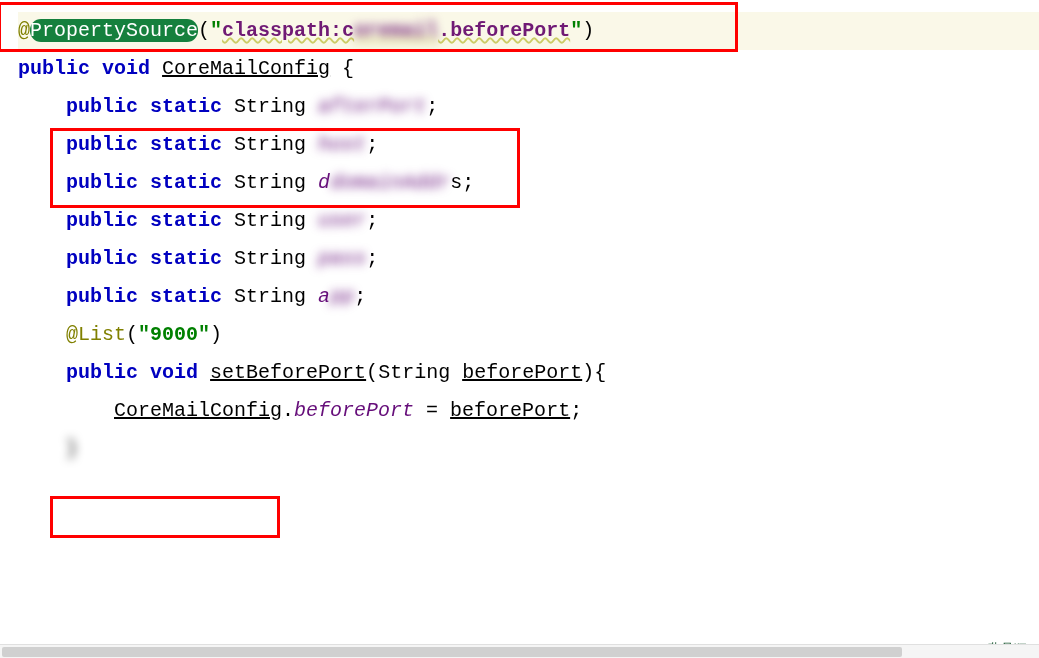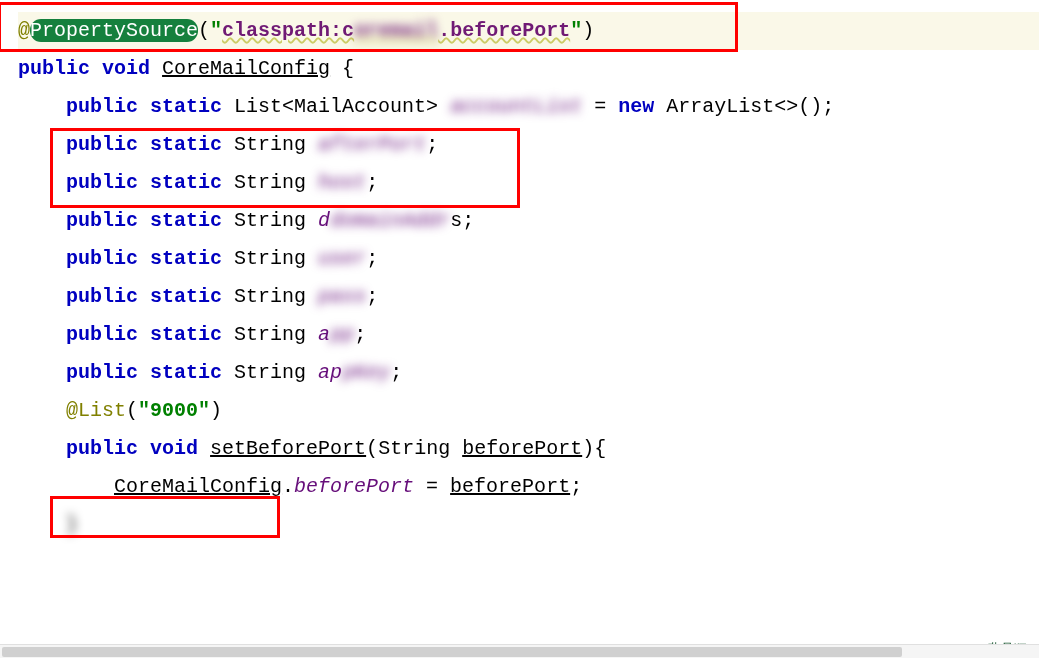--- a/index.html
+++ b/index.html
@@ -69,37 +69,35 @@
   </style>
 </head>
 <body>
 
 <div class="code-container">
 
   <div class="line annotation-line"><span class="annotation-at">@</span><span class="annotation-name">PropertySource</span><span class="punct">(</span><span class="string">"</span><span class="string-underline">classpath:c</span><span class="string-underline blurred">oremail</span><span class="string-underline">.beforePort</span><span class="string">"</span><span class="punct">)</span></div>
 
   <div class="line"><span class="kw">public</span> <span class="kw">void</span> <span class="identifier">CoreMailConfig</span> <span class="punct">{</span></div>
 
-  <div class="line">    <span class="kw">public</span> <span class="kw">static</span> <span class="type">List&lt;MailAccount&gt;</span> <span class="italic-id blurred">accountList</span> <span class="punct">=</span> <span class="kw">new</span> <span class="type">ArrayList&lt;&gt;()</span><span class="punct">;</span></div>
 
 
   <div class="line">    <span class="kw">public</span> <span class="kw">static</span> <span class="type">String</span> <span class="italic-id blurred">afterPort</span><span class="punct">;</span></div>
 
   <div class="line">    <span class="kw">public</span> <span class="kw">static</span> <span class="type">String</span> <span class="italic-id blurred">host</span><span class="punct">;</span></div>
 
   <div class="line">    <span class="kw">public</span> <span class="kw">static</span> <span class="type">String</span> <span class="italic-id">d</span><span class="italic-id blurred">domainAddr</span><span class="punct">s;</span></div>
 
   <div class="line">    <span class="kw">public</span> <span class="kw">static</span> <span class="type">String</span> <span class="italic-id blurred">user</span><span class="punct">;</span></div>
 
   <div class="line">    <span class="kw">public</span> <span class="kw">static</span> <span class="type">String</span> <span class="italic-id blurred">pass</span><span class="punct">;</span></div>
 
 
   <div class="line">    <span class="kw">public</span> <span class="kw">static</span> <span class="type">String</span> <span class="italic-id">a</span><span class="italic-id blurred">pp</span><span class="punct">;</span></div>
 
-  <div class="line">    <span class="kw">public</span> <span class="kw">static</span> <span class="type">String</span> <span class="italic-id">ap</span><span class="italic-id blurred">pKey</span><span class="punct">;</span></div>
 
   <div class="line">    <span class="annotation-value">@</span><span class="annotation-value">List</span><span class="punct">(</span><span class="string">"</span><span class="string">9000</span><span class="string">"</span><span class="punct">)</span></div>
 
   <div class="line">    <span class="kw">public</span> <span class="kw">void</span> <span class="identifier">setBeforePort</span><span class="punct">(</span><span class="type">String</span> <span class="identifier">beforePort</span><span class="punct">)</span><span class="punct">{</span></div>
 
   <div class="line">        <span class="identifier">CoreMailConfig</span><span class="punct">.</span><span class="italic-id">beforePort</span><span class="punct"> = </span><span class="identifier">beforePort</span><span class="punct">;</span></div>
 
   <div class="line">    <span class="punct blurred">}</span></div>
 
   <div class="redbox" style="top:2px; left:-2px; width:740px; height:50px;"></div>

